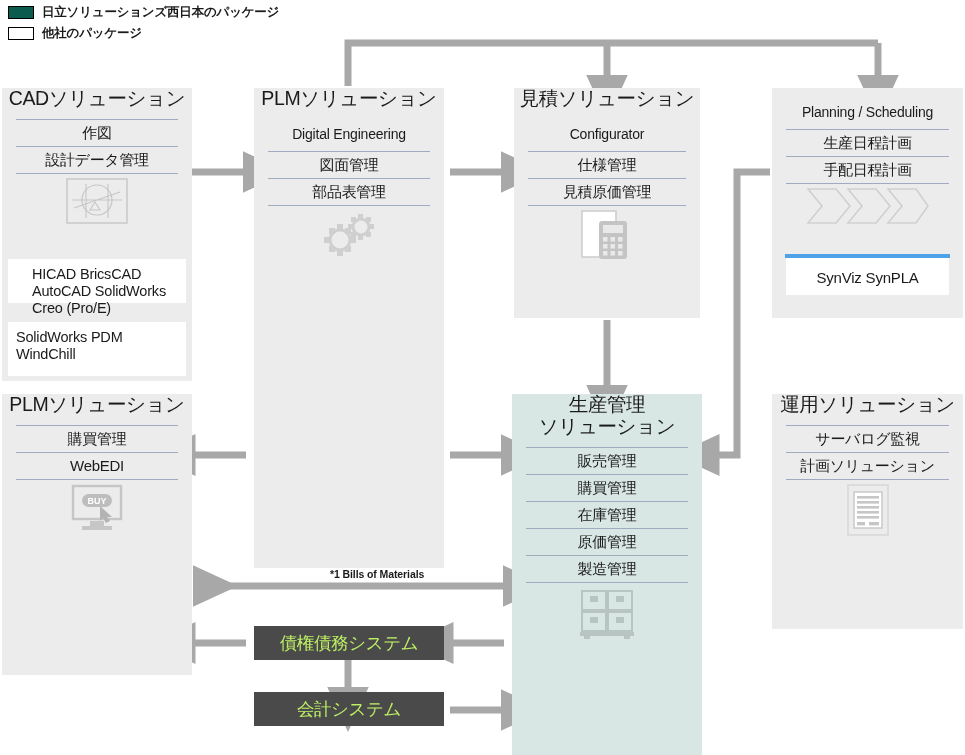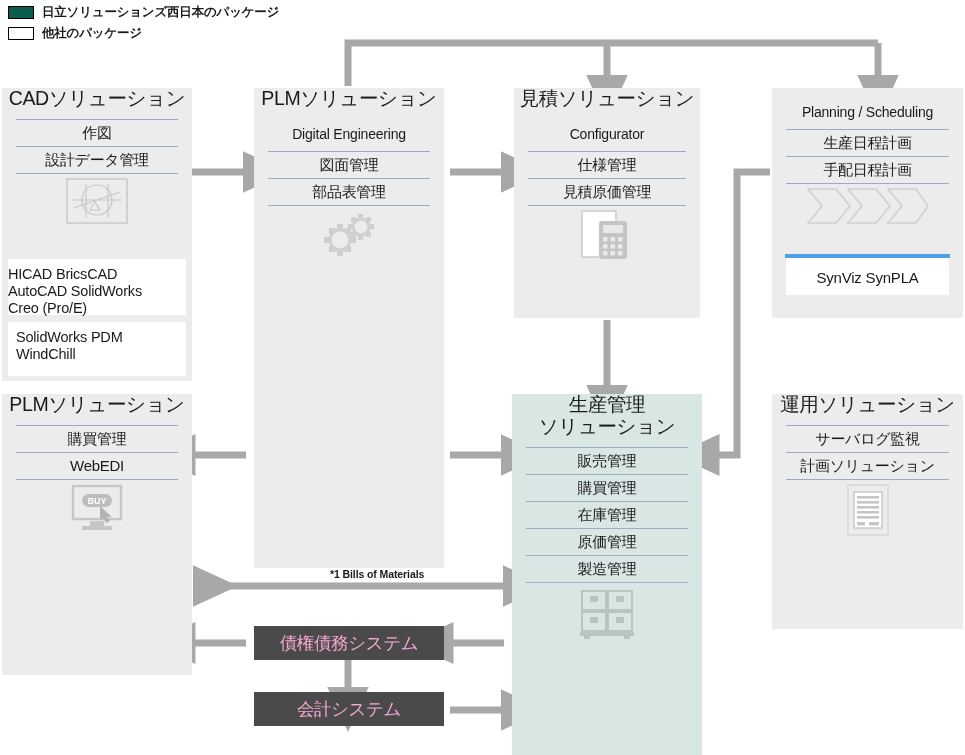--- a/index.html
+++ b/index.html
@@ -22,21 +22,21 @@
        border-top:1.2px solid #9fabbe;letter-spacing:-.3px;}
   .row.last{border-bottom:1.2px solid #9fabbe;}
 
   
   .chip{background:#fff;box-sizing:border-box;font-size:14.5px;line-height:17px;letter-spacing:-.2px;}
   .chip .blue-bar{height:4px;background:#4da2e8;margin:-1px -1px 0 -1px;}
 
   .icon-wrap{display:flex;justify-content:center;align-items:center;}
 
   
-  .darkbox{background:#4a4a4a;color:#f9a8d4;display:flex;align-items:center;justify-content:center;
+  .darkbox{background:#4a4a4a;color:#bef264;display:flex;align-items:center;justify-content:center;
            font-size:17.5px;letter-spacing:-.4px;}
 
   .note{font-size:10.5px;font-weight:bold;letter-spacing:-.1px;}
 
   svg{display:block;overflow:visible;}
 </style>
 </head>
 <body>
 
 <div class="abs" id="legend">
@@ -93,21 +93,21 @@
     <div class="row last">設計データ管理</div>
   </div>
   <div class="icon-wrap" style="height:54px">
     <svg width="62" height="46" viewBox="0 0 62 46">
       <rect x="1" y="1" width="60" height="44" fill="none" stroke="#c6c6c6" stroke-width="1.4"></rect>
       <circle cx="31" cy="22" r="15" fill="none" stroke="#c6c6c6" stroke-width="1.2"></circle>
       <path d="M8,30 L54,14 M20,6 L20,40 M42,6 L42,40 M6,22 L56,22" stroke="#c6c6c6" stroke-width="1.1" fill="none"></path>
       <path d="M24,32 L34,32 L29,24 z" fill="none" stroke="#c6c6c6" stroke-width="1.1"></path>
     </svg>
   </div>
-  <div class="abs chip" style="left:6px;top:171px;width:178px;height:56px;padding:7px 0 0 0">
+  <div class="abs chip" style="left:6px;top:171px;width:178px;height:44px;padding:7px 0 0 24px">
     <div>HICAD        BricsCAD</div>
     <div>AutoCAD   SolidWorks</div>
     <div>Creo (Pro/E)</div>
   </div>
   <div class="abs chip" style="left:6px;top:234px;width:178px;height:54px;padding:7px 0 0 8px">
     <div>SolidWorks PDM</div>
     <div>WindChill</div>
   </div>
 </div>
 

